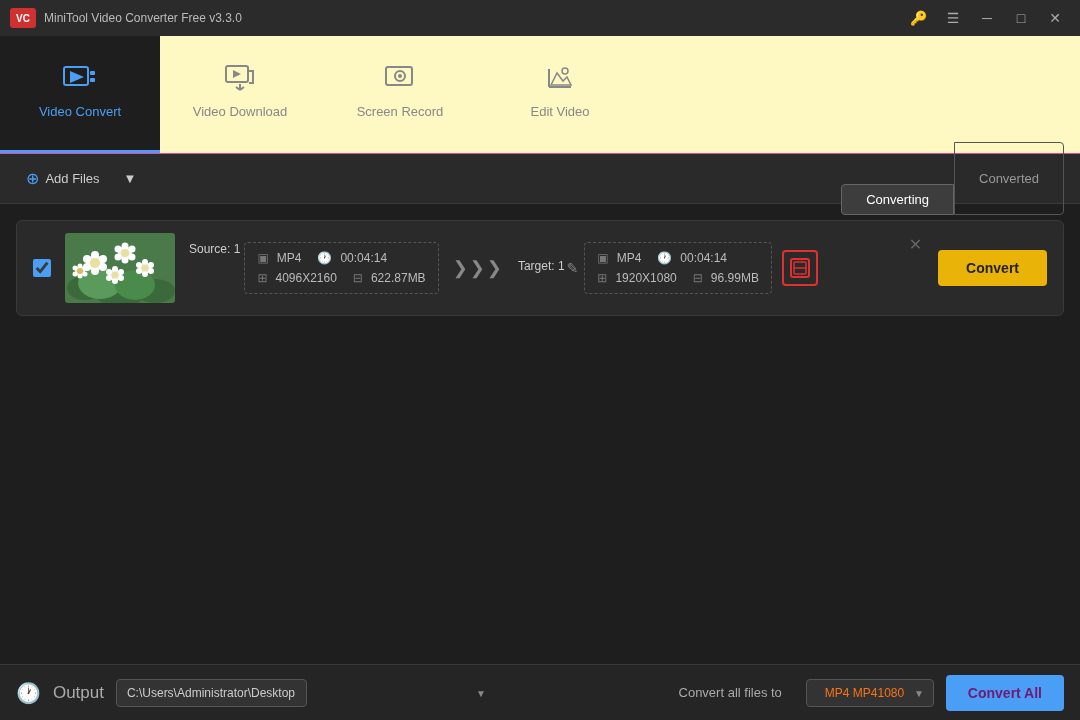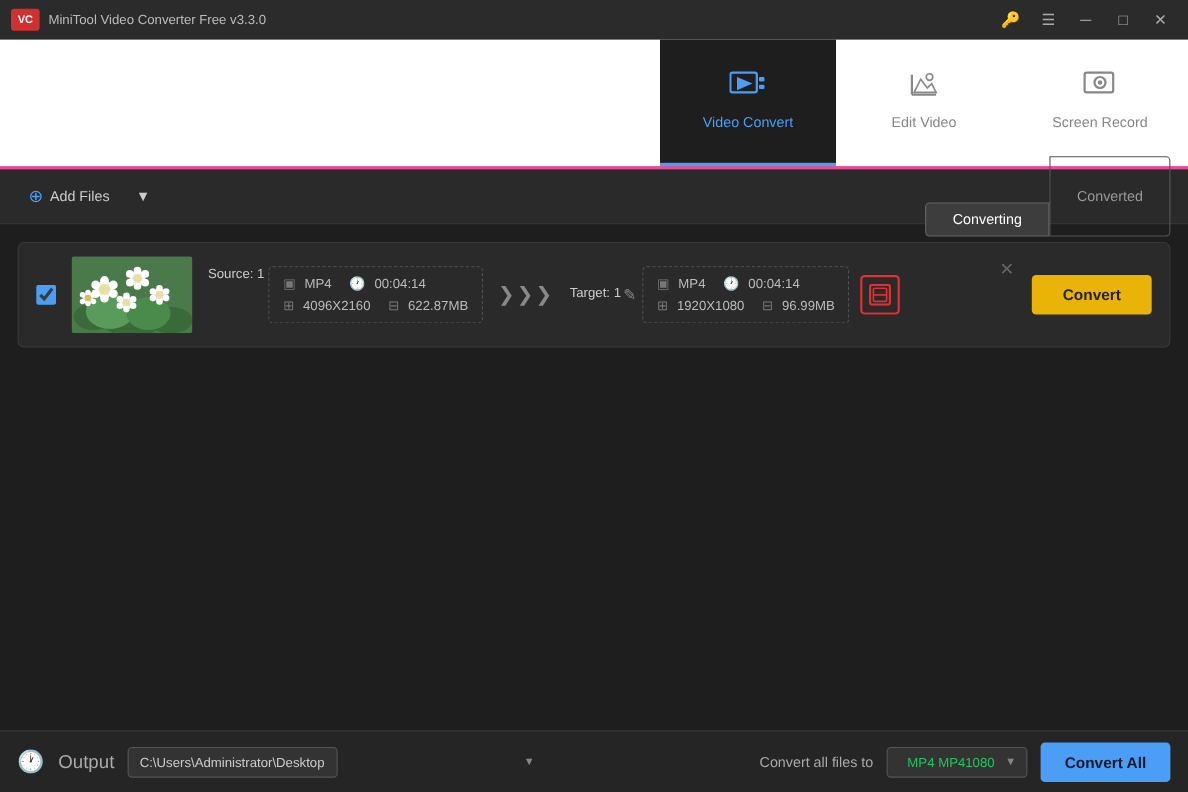--- a/index.html
+++ b/index.html
@@ -59,25 +59,24 @@
       display: flex;
       align-items: center;
       justify-content: center;
       font-size: 14px;
       border-radius: 3px;
     }
 
     
     #nav-bar {
       height: 118px;
-      background: #ffffff;
+      background: #fef9c3;
       display: flex;
       align-items: stretch;
-      border-bottom: 3px solid #ec4899;
-      justify-content: flex-end;
+      border-bottom: 1px solid #ec4899;
     }
     .nav-tab {
       flex: 0 0 160px;
       display: flex;
       flex-direction: column;
       align-items: center;
       justify-content: center;
       gap: 8px;
       cursor: pointer;
       color: #888;
@@ -311,41 +310,42 @@
       color: #aaa;
       margin-left: auto;
     }
     #format-select-wrapper {
       position: relative;
     }
     #format-select {
       background: #333;
       border: 1px solid #555;
       border-radius: 4px;
-      color: #22c55e;
+      color: #f97316;
       font-size: 12px;
       padding: 6px 28px 6px 18px;
       appearance: none;
       cursor: pointer;
       min-width: 120px;
+      margin-left: 12px;
     }
     #format-select-wrapper::after {
       content: '▼';
       position: absolute;
       right: 10px;
       top: 50%;
       transform: translateY(-50%);
       font-size: 10px;
       color: #888;
       pointer-events: none;
     }
     #convert-all-btn {
       background: #4a9ef5;
       border: none;
-      color: #0f172a;
+      color: #701a75;
       font-size: 14px;
       font-weight: 600;
       padding: 10px 22px;
       border-radius: 4px;
       cursor: pointer;
       white-space: nowrap;
     }
   </style>
 </head>
 <body>
@@ -372,37 +372,50 @@
         <polyline points="7,8 7,20 21,14" fill="#4a9ef5"></polyline>
         <rect x="27" y="8" width="5" height="4" rx="1" fill="#4a9ef5"></rect>
         <rect x="27" y="15" width="5" height="4" rx="1" fill="#4a9ef5"></rect>
       </svg>
     </span>
     <span>Video Convert</span>
   </div>
   <div class="nav-tab">
     <span class="tab-icon">
       <svg width="34" height="28" viewBox="0 0 34 28" fill="none">
-        <path d="M8 22 L14 10 L20 18 L24 14 L28 22 Z" stroke="#888" stroke-width="1.5" fill="none"></path>
-        <line x1="6" y1="6" x2="6" y2="24" stroke="#888" stroke-width="2"></line>
-        <line x1="6" y1="24" x2="28" y2="24" stroke="#888" stroke-width="2"></line>
-        <circle cx="22" cy="8" r="3" stroke="#888" stroke-width="1.5" fill="none"></circle>
+        <rect x="3" y="3" width="22" height="16" rx="2" stroke="#888" stroke-width="2" fill="none"></rect>
+        <polygon points="10,7 10,15 18,11" fill="#888"></polygon>
+        <path d="M26 8 L30 8 L30 20 L26 20" stroke="#888" stroke-width="2" fill="none"></path>
+        <line x1="17" y1="21" x2="17" y2="26" stroke="#888" stroke-width="2"></line>
+        <line x1="13" y1="24" x2="17" y2="27" stroke="#888" stroke-width="2"></line>
+        <line x1="21" y1="24" x2="17" y2="27" stroke="#888" stroke-width="2"></line>
       </svg>
     </span>
-    <span>Edit Video</span>
+    <span>Video Download</span>
   </div>
   <div class="nav-tab">
     <span class="tab-icon">
       <svg width="34" height="28" viewBox="0 0 34 28" fill="none">
         <rect x="3" y="4" width="26" height="18" rx="2" stroke="#888" stroke-width="2" fill="none"></rect>
         <circle cx="17" cy="13" r="5" stroke="#888" stroke-width="2" fill="none"></circle>
         <circle cx="17" cy="13" r="2" fill="#888"></circle>
       </svg>
     </span>
     <span>Screen Record</span>
+  </div>
+  <div class="nav-tab">
+    <span class="tab-icon">
+      <svg width="34" height="28" viewBox="0 0 34 28" fill="none">
+        <path d="M8 22 L14 10 L20 18 L24 14 L28 22 Z" stroke="#888" stroke-width="1.5" fill="none"></path>
+        <line x1="6" y1="6" x2="6" y2="24" stroke="#888" stroke-width="2"></line>
+        <line x1="6" y1="24" x2="28" y2="24" stroke="#888" stroke-width="2"></line>
+        <circle cx="22" cy="8" r="3" stroke="#888" stroke-width="1.5" fill="none"></circle>
+      </svg>
+    </span>
+    <span>Edit Video</span>
   </div>
 </div>
 
 <div id="toolbar">
   <button id="add-files-btn">
     <span style="font-size:16px; color:#4a9ef5;">⊕</span>
     <span>Add Files</span>
   </button>
   <button id="add-files-dropdown">▼</button>
   <div class="tab-pills">

